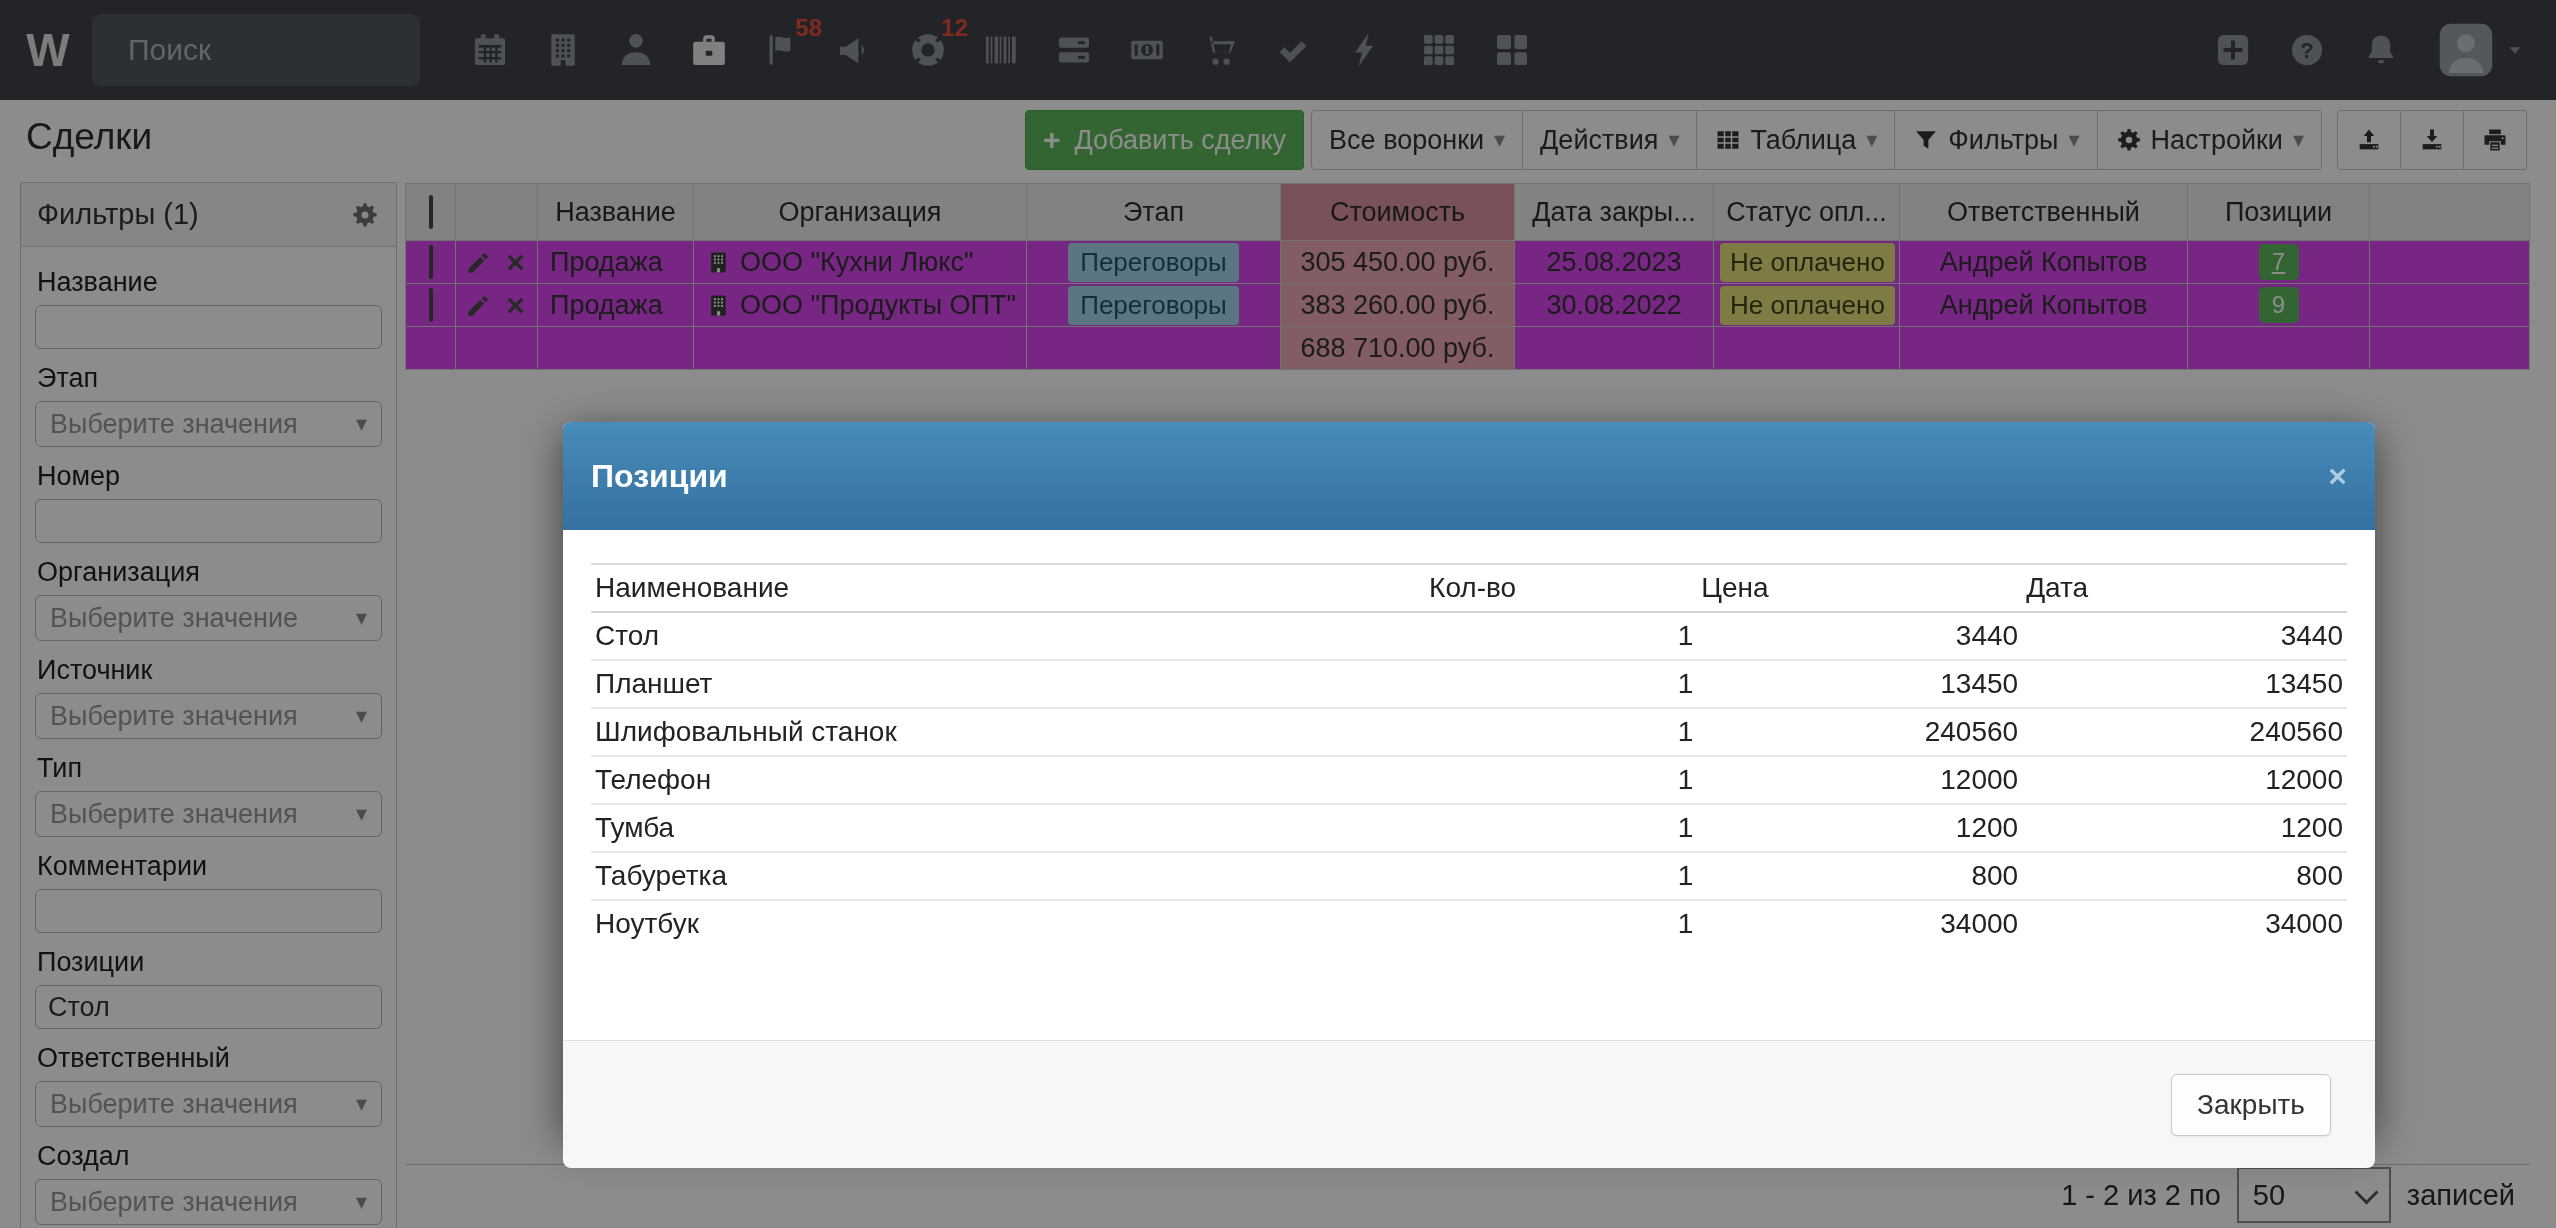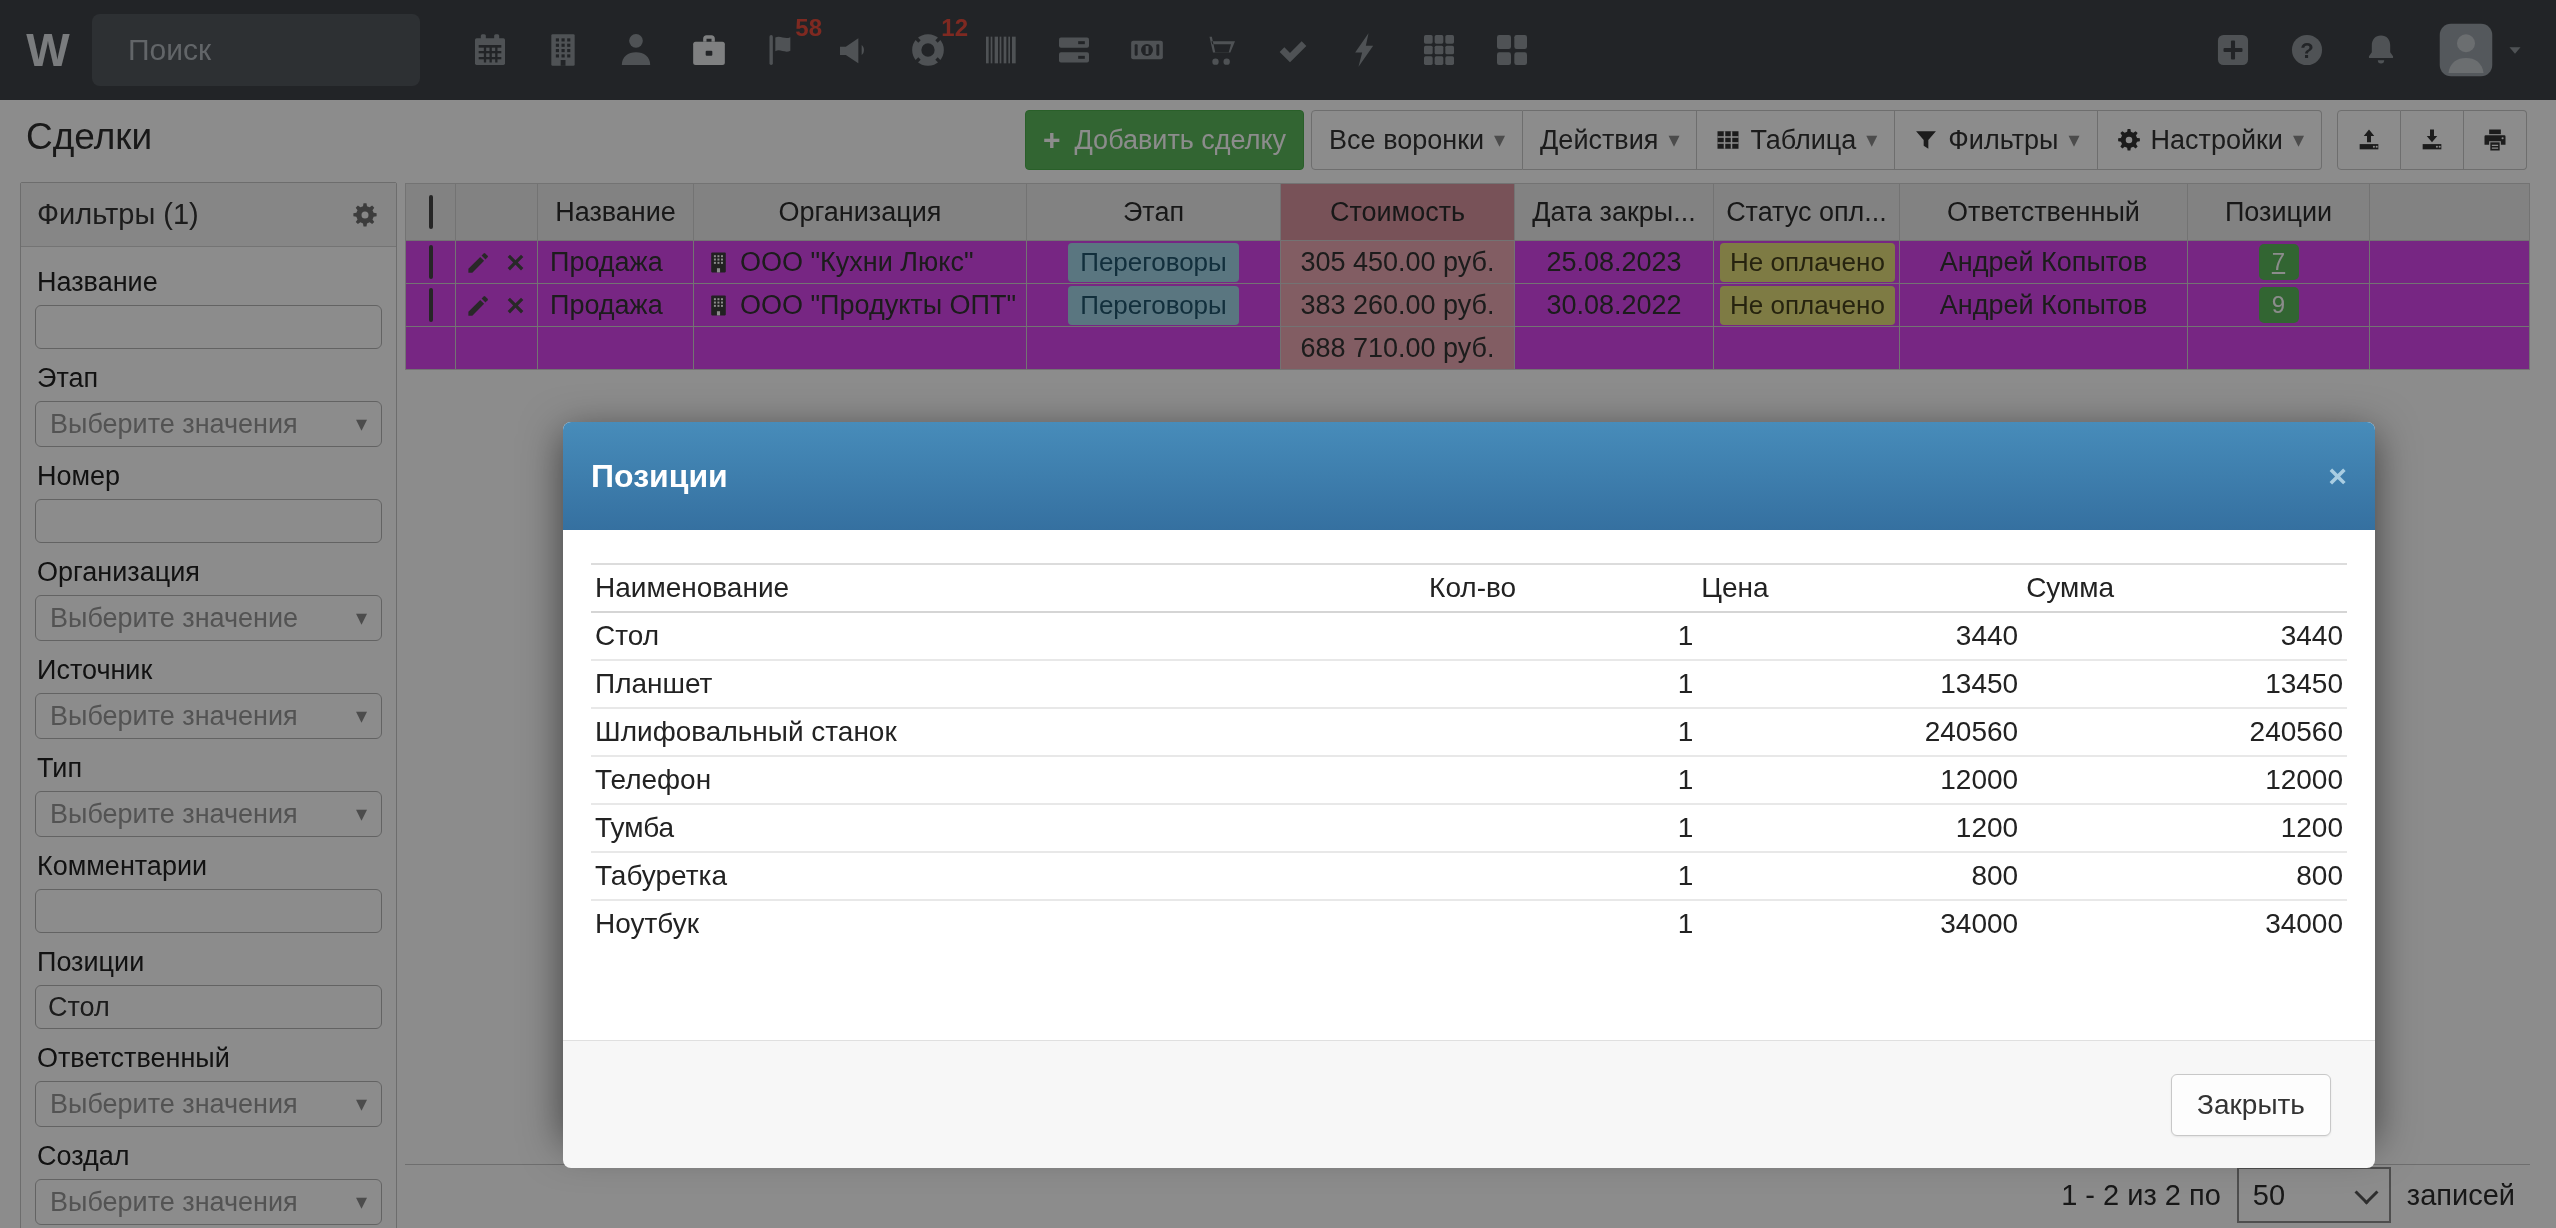--- a/index.html
+++ b/index.html
@@ -537,21 +537,21 @@
           <col style="width:47.5%">
           <col style="width:15.5%">
           <col style="width:18.5%">
           <col style="width:18.5%">
         </colgroup>
       <thead>
         <tr>
           <th>Наименование</th>
           <th>Кол-во</th>
           <th>Цена</th>
-          <th>Сумма</th>
+          <th>Дата</th>
         </tr>
       </thead>
       <tbody>
         <tr>
             <td>Стол</td>
             <td class="num">1</td>
             <td class="num">3440</td>
             <td class="num">3440</td>
           </tr>
         <tr>

